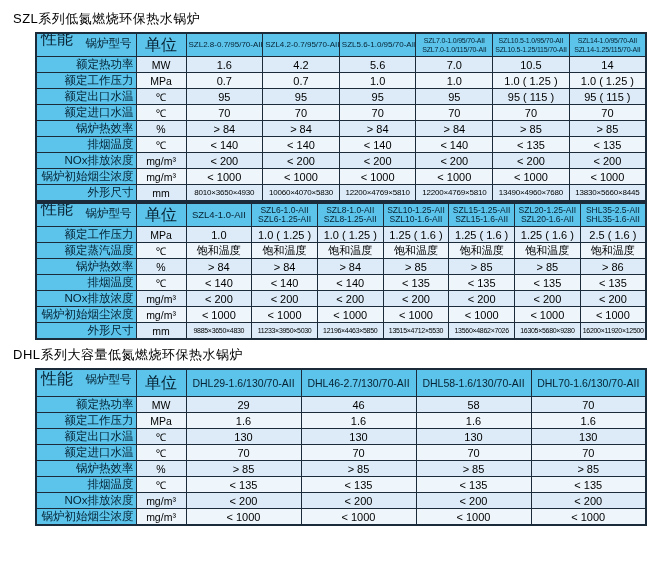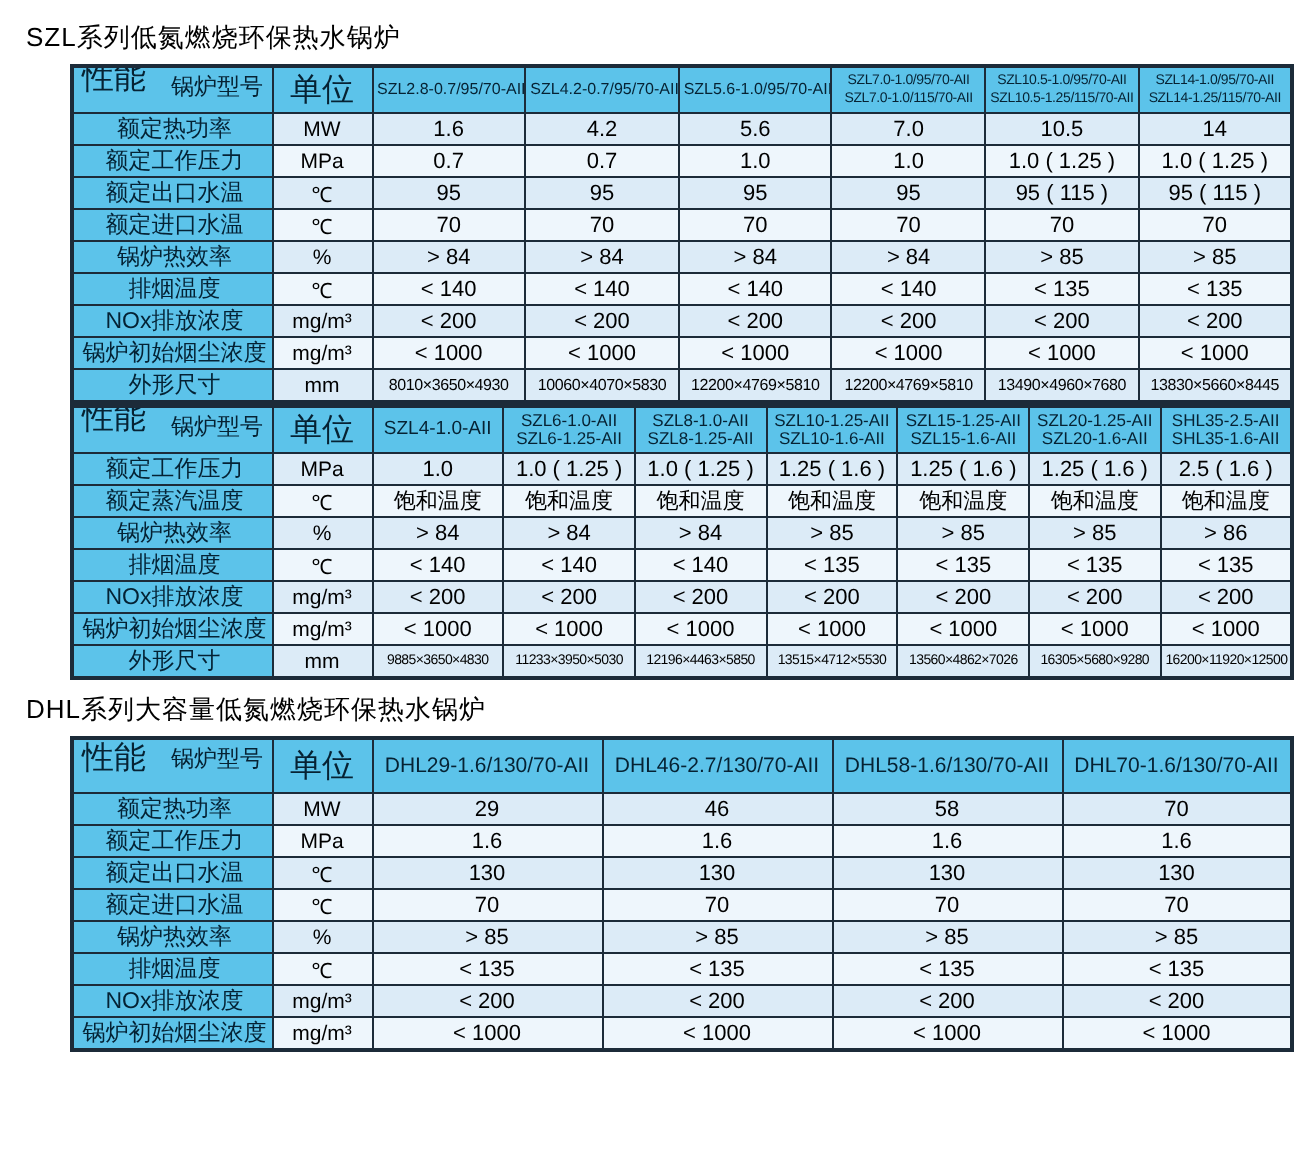--- a/index.html
+++ b/index.html
@@ -18,21 +18,21 @@
   }
   th, td {
     border:1px solid #1c2b39; padding:0 2px;
     text-align:center; overflow:hidden; white-space:nowrap;
   }
   th { background:#5cc3ea; font-weight:400; color:#062233; }
   thead th { height:22px; }
   .t2 thead th { height:26px; }
   tbody td { height:14px; font-size:11px; }
   .label-cell {
-    background:#5cc3ea; text-align:center; padding-left:4px;
+    background:#5cc3ea; text-align:right; padding-left:4px;
     font-size:11.5px; color:#042234;
   }
   .unit-cell { background:#f3f9fd; font-size:10.5px; }
   tbody tr:nth-child(odd) td:not(.label-cell) { background:#dcebf7; }
   tbody tr:nth-child(even) td:not(.label-cell) { background:#eef6fc; }
   .corner { position:relative; }
   .corner .tr { position:absolute; top:2px; right:4px; font-size:11.5px; }
   .corner .bl { position:absolute; bottom:6px; left:4px; font-size:16px; }
   .model-line { line-height:10px; }
   .t0 .model-1 { font-size:8px; }

